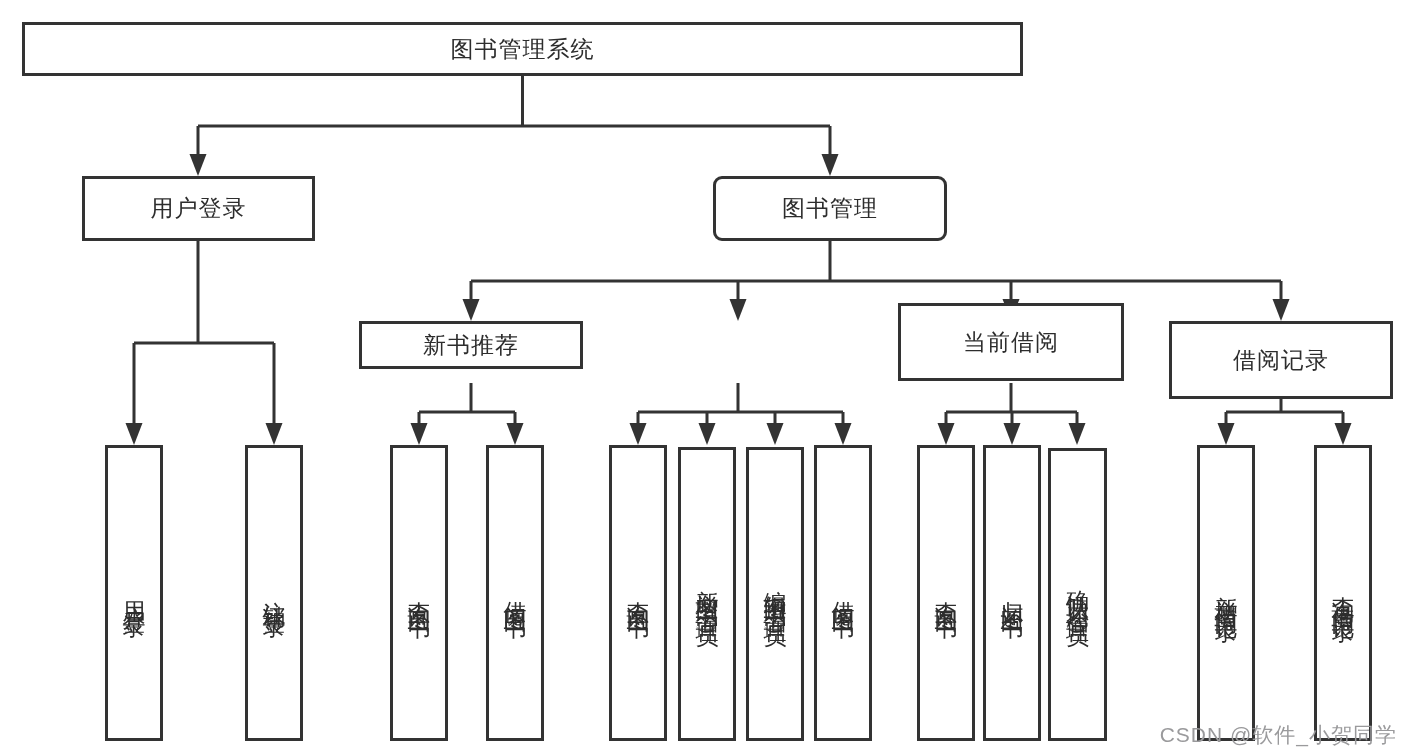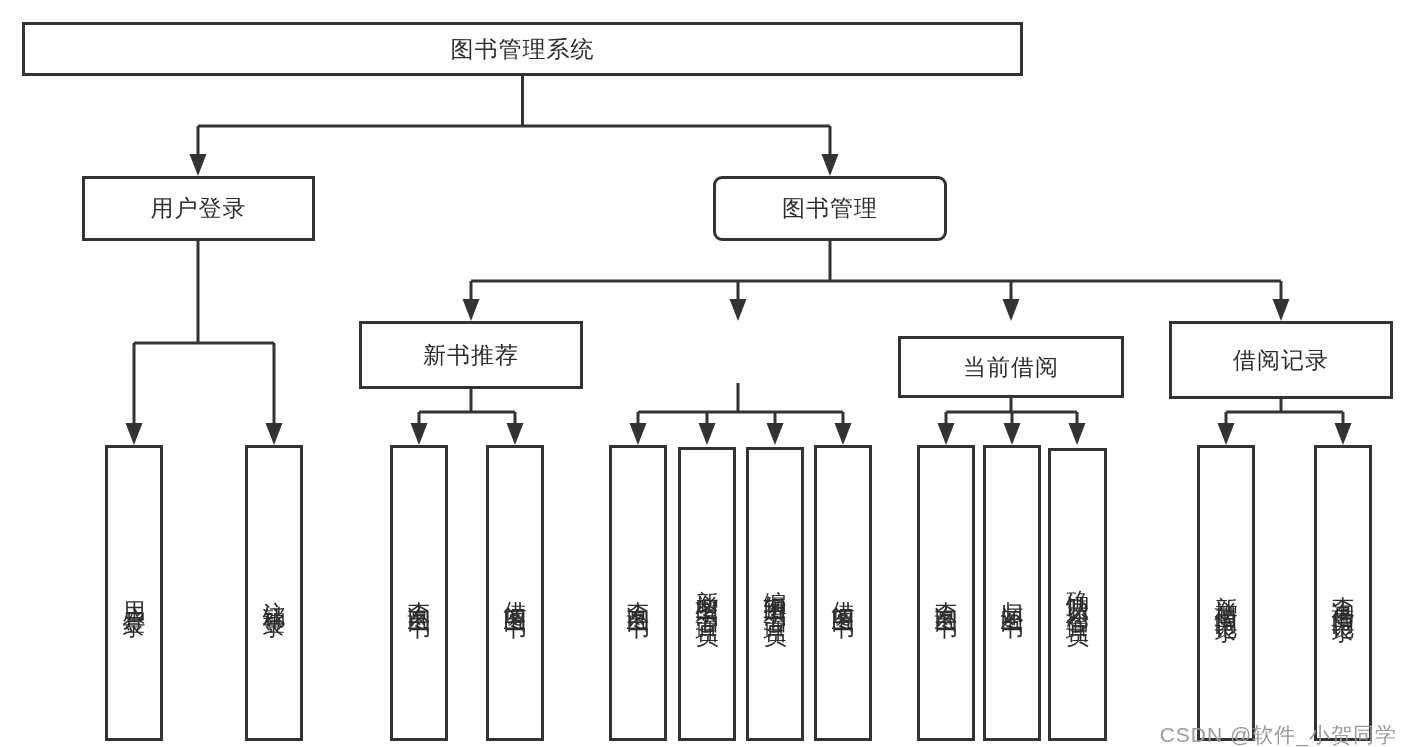--- a/index.html
+++ b/index.html
@@ -69,22 +69,22 @@
       <path d="M1226 437 L1217.5 415 L1234.5 415 Z"></path>
       <path d="M1343 437 L1334.5 415 L1351.5 415 Z"></path>
     </g>
   </svg>
 
   <div class="node h-node" style="left:22px;top:14px;width:1001px;height:54px;">图书管理系统</div>
 
   <div class="node h-node" style="left:82px;top:168px;width:233px;height:65px;">用户登录</div>
   <div class="node h-node" style="left:713px;top:168px;width:234px;height:65px;border-radius:9px;">图书管理</div>
 
-  <div class="node h-node" style="left:359px;top:313px;width:224px;height:68px;">新书推荐</div>
-  <div class="node h-node" style="left:898px;top:328px;width:226px;height:62px;">当前借阅</div>
+  <div class="node h-node" style="left:359px;top:313px;width:224px;height:48px;">新书推荐</div>
+  <div class="node h-node" style="left:898px;top:295px;width:226px;height:78px;">当前借阅</div>
   <div class="node h-node" style="left:1169px;top:313px;width:224px;height:78px;">借阅记录</div>
 
   <div class="node v-node" style="left:105px;top:437px;width:58px;height:296px;">用户登录</div>
   <div class="node v-node" style="left:245px;top:437px;width:58px;height:296px;">注销登录</div>
 
   <div class="node v-node" style="left:390px;top:437px;width:58px;height:296px;">查询图书</div>
   <div class="node v-node" style="left:486px;top:437px;width:58px;height:296px;">借阅图书</div>
 
   <div class="node v-node" style="left:609px;top:437px;width:58px;height:296px;">查询图书</div>
   <div class="node v-node" style="left:678px;top:439px;width:58px;height:294px;">新增图书（管理员）</div>

